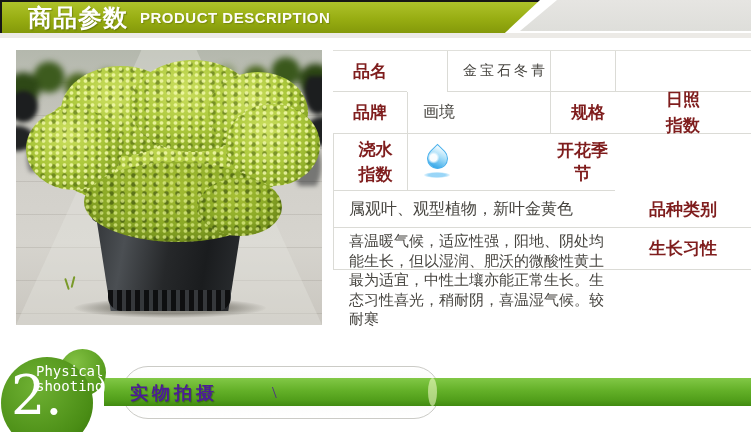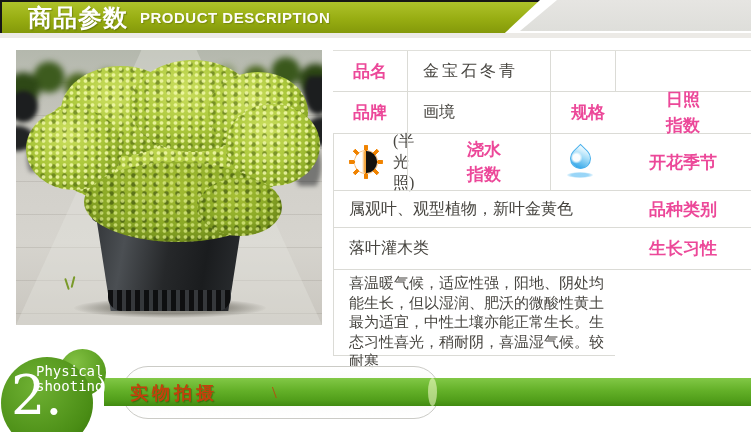--- a/index.html
+++ b/index.html
@@ -86,25 +86,25 @@
   .weed{position:absolute;width:2px;height:12px;background:#7a9a2a;border-radius:2px;}
 
   
   .spec-table{position:absolute;left:333px;top:50px;width:418px;height:305px;display:grid;
     grid-template-columns:74px 143px 65px 136px;
     grid-template-rows:41px 42px 57px 37px 42px 86px;
     border-top:1px solid #e0e0db;}
   .cell{display:flex;align-items:center;box-sizing:border-box;}
   .bb{border-bottom:1px solid #dbdbd6;}
   .bl{border-left:1px solid #dbdbd6;padding-left:10px;}
-  .lab{justify-content:center;color:#ec4899;font-weight:bold;font-size:17px;
+  .lab{justify-content:center;color:#7f1d1d;font-weight:bold;font-size:17px;
     font-family:"Liberation Sans",sans-serif;text-align:center;}
   .lab .two{width:38px;line-height:1.5;}
   .val{padding-left:15px;font-family:"Liberation Serif",serif;font-size:16px;color:#474540;}
-  .val-name{font-size:16px;letter-spacing:3px;}
+  .val-name{font-size:14px;letter-spacing:3px;margin-left:40px;}
   .span3{grid-column:span 3;}
   .val-habit{align-items:flex-start;padding-top:4px;padding-right:8px;
     font-size:15px;line-height:19.5px;}
 
   
   .sun{position:relative;width:34px;height:34px;display:inline-block;flex:none;}
   .sun-rays{position:absolute;inset:0;border-radius:50%;
     background:repeating-conic-gradient(from -7deg,#f08300 0 14deg,transparent 14deg 45deg);}
   .sun-core{position:absolute;inset:6px;border-radius:50%;
     background:linear-gradient(90deg,#fff 0 32%,#f5a63d 44% 50%,#14110d 50% 100%);
@@ -121,21 +121,21 @@
     background:radial-gradient(ellipse,rgba(120,200,245,.75) 0 45%,rgba(190,230,250,.15) 75%);}
 
   
   .capsule{position:absolute;left:122px;top:366px;width:316px;height:51px;border-radius:26px;
     border:1px solid #cbcbc6;
     background:linear-gradient(180deg,rgba(255,255,255,.95) 0%,rgba(240,240,237,.55) 45%,rgba(255,255,255,.15) 100%);}
   .ribbon{position:absolute;left:104px;top:378px;width:647px;height:28px;
     background:linear-gradient(180deg,#82c846 0%,#63b028 45%,#529f1b 78%,#418a10 100%);}
   .ribbon-gleam{position:absolute;left:428px;top:378px;width:9px;height:28px;border-radius:50%;
     background:rgba(250,255,210,.55);}
-  .bar-text{position:absolute;left:130px;top:380px;height:26px;display:flex;align-items:center;color:#c2410c;gap:28px;}
+  .bar-text{position:absolute;left:130px;top:380px;height:26px;display:flex;align-items:center;color:#4c1d95;gap:28px;}
   .bar-zh{font-size:18px;font-weight:bold;font-family:"Liberation Serif",serif;letter-spacing:4px;
     text-shadow:1px 1px 1px rgba(30,70,0,.45);}
   .bar-sep{font-size:17px;margin-left:26px;font-family:"Liberation Serif",serif;}
   .bar-en{font-size:17px;margin-left:8px;font-family:"Liberation Serif",serif;
     text-shadow:1px 1px 1px rgba(30,70,0,.4);}
   .circle-sm{position:absolute;left:59px;top:349px;width:47px;height:47px;border-radius:50%;
     background:radial-gradient(circle at 35% 28%,#82c043 0%,#559a1c 70%,#417f0e 100%);}
   .circle-big{position:absolute;left:1px;top:357px;width:92px;height:92px;border-radius:50%;
     background:radial-gradient(circle at 38% 32%,#6fb133 0%,#4a8d15 68%,#336f06 100%);}
   .badge-num{position:absolute;left:11px;top:366px;color:#fff;font-size:54px;line-height:60px;
@@ -193,51 +193,43 @@
         <span>品牌</span>
       </div>
     <div class="cell val bb bl">画境</div>
     <div class="cell lab bb bl">
         <span>规格</span>
       </div>
 
     <div class="cell lab bb">
         <span class="two">日照指数</span>
       </div>
-    <div class="cell val bb bl">
-      <span class="sun">
-        <span class="sun-rays"></span>
-        <span class="sun-core"></span>
-      </span>
-      <span class="sun-txt">(半光照)</span>
-    </div>
     <div class="cell lab bb bl">
         <span class="two">浇水指数</span>
       </div>
     <div class="cell val bb bl">
       <span class="dropw">
         <span class="drop"></span>
         <span class="drop-base"></span>
       </span>
     </div>
 
     <div class="cell lab bb">
         <span>开花季节</span>
       </div>
     <div class="cell val bb bl span3">属观叶、观型植物，新叶金黄色</div>
 
     <div class="cell lab bb">
         <span>品种类别</span>
       </div>
-    <div class="cell val bb bl span3">落叶灌木类</div>
-
+
+    <div class="cell val val-habit bb bl span3">喜温暖气候，适应性强，阳地、阴处均能生长，但以湿润、肥沃的微酸性黄土最为适宜，中性土壤亦能正常生长。生态习性喜光，稍耐阴，喜温湿气候。较耐寒</div>
     <div class="cell lab bb">
         <span>生长习性</span>
       </div>
-    <div class="cell val val-habit bb bl span3">喜温暖气候，适应性强，阳地、阴处均能生长，但以湿润、肥沃的微酸性黄土最为适宜，中性土壤亦能正常生长。生态习性喜光，稍耐阴，喜温湿气候。较耐寒</div>
   </div>
 
   <div class="capsule"></div>
   <div class="ribbon"></div>
   <div class="ribbon-gleam"></div>
   <div class="bar-text">
     <span class="bar-zh">实物拍摄</span>
     <span class="bar-sep">\</span>
   </div>
   <div class="circle-sm"></div>

